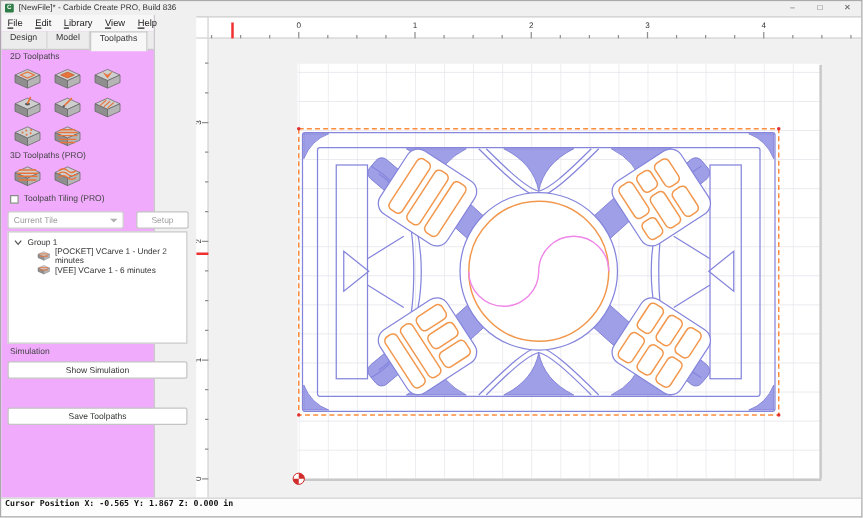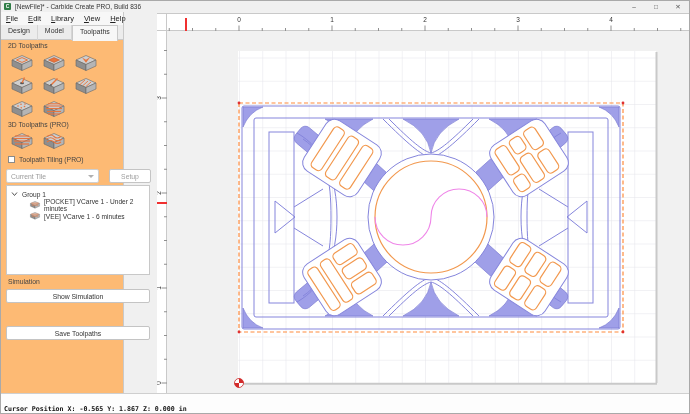--- a/index.html
+++ b/index.html
@@ -7,21 +7,21 @@
   .window{position:relative;width:690px;height:414px;background:#f0f0f0;
     font-family:"Liberation Sans",sans-serif;color:#222;border:1px solid #a9a9a9;overflow:hidden;}
   
   .titlebar{position:absolute;left:0;top:0;width:100%;height:11px;background:#f0f0f0;
     display:flex;align-items:center;font-size:6.5px;color:#333;}
   .app-icon{width:7px;height:7px;background:#2f7d46;margin:0 4px 0 3px;border-radius:1px;
     color:#fff;font-size:5px;line-height:7px;text-align:center;font-weight:bold;}
   .win-controls{position:absolute;right:0;top:0;height:11px;display:flex;}
   .win-btn{width:22px;height:11px;text-align:center;font-size:6.5px;line-height:11px;color:#555;}
   
-  .left-col{position:absolute;left:0;top:11px;width:123px;bottom:12px;background:#fdba74;
+  .left-col{position:absolute;left:0;top:11px;width:123px;bottom:12px;background:#f0abfc;
     border-right:1px solid #c9c9c9;}
   .menubar{position:absolute;left:0;top:0;width:100%;height:13px;display:flex;align-items:center;
     font-size:7.5px;background:#f7f7f7;}
   .menu-item{padding:0 5px;}
   .tabs{position:absolute;left:0;top:13px;width:100%;height:15px;display:flex;
     background:#ececec;border-bottom:1px solid #c9c9c9;}
   .tab{padding:2px 7px 0 7px;font-size:7px;color:#333;border-right:1px solid #d5d5d5;height:15px;}
   .tab.active{background:#f7f7f7;border:1px solid #c9c9c9;border-bottom:none;height:16px;}
   .sec-label{position:absolute;left:7px;font-size:6.8px;color:#444;}
   .icon-btn{position:absolute;width:26px;height:21px;}
@@ -47,22 +47,22 @@
   .canvas-col{position:absolute;left:156px;top:11px;right:0;bottom:12px;background:#f1f1f1;}
   .ruler-corner{position:absolute;left:0;top:1px;width:10px;height:18px;background:#fff;
     border:1px solid #c9c9c9;border-left:none;}
   .ruler-top{position:absolute;left:10px;top:1px;right:0;height:18px;background:#fff;
     border-top:1px solid #c9c9c9;border-bottom:1px solid #c9c9c9;}
   .ruler-left{position:absolute;left:0;top:19px;width:10px;bottom:0;background:#fff;
     border-right:1px solid #c9c9c9;}
   .viewport{position:absolute;left:10px;top:19px;right:0;bottom:0;background:#f1f1f1;overflow:hidden;}
   svg text{font-family:"Liberation Sans",sans-serif;}
   
-  .statusbar{position:absolute;left:0;bottom:0;width:100%;height:20px;background:#fdfdfd;
-    border-top:1px solid #cfcfcf;display:flex;align-items:flex-end;}
+  .statusbar{position:absolute;left:0;bottom:0;width:100%;height:15px;background:#fdfdfd;
+    border-top:1px solid #cfcfcf;display:flex;align-items:flex-start;}
   .status-text{font-family:"DejaVu Sans Mono",monospace;font-weight:bold;font-size:6.6px;
     color:#111;margin-left:3px;white-space:pre;}
   .hidden-defs{position:absolute;width:0;height:0;overflow:hidden;}
 </style>
 </head>
 <body>
 
 <svg class="hidden-defs" aria-hidden="true">
   <defs>
     <symbol id="slab" viewBox="0 0 26 21">

